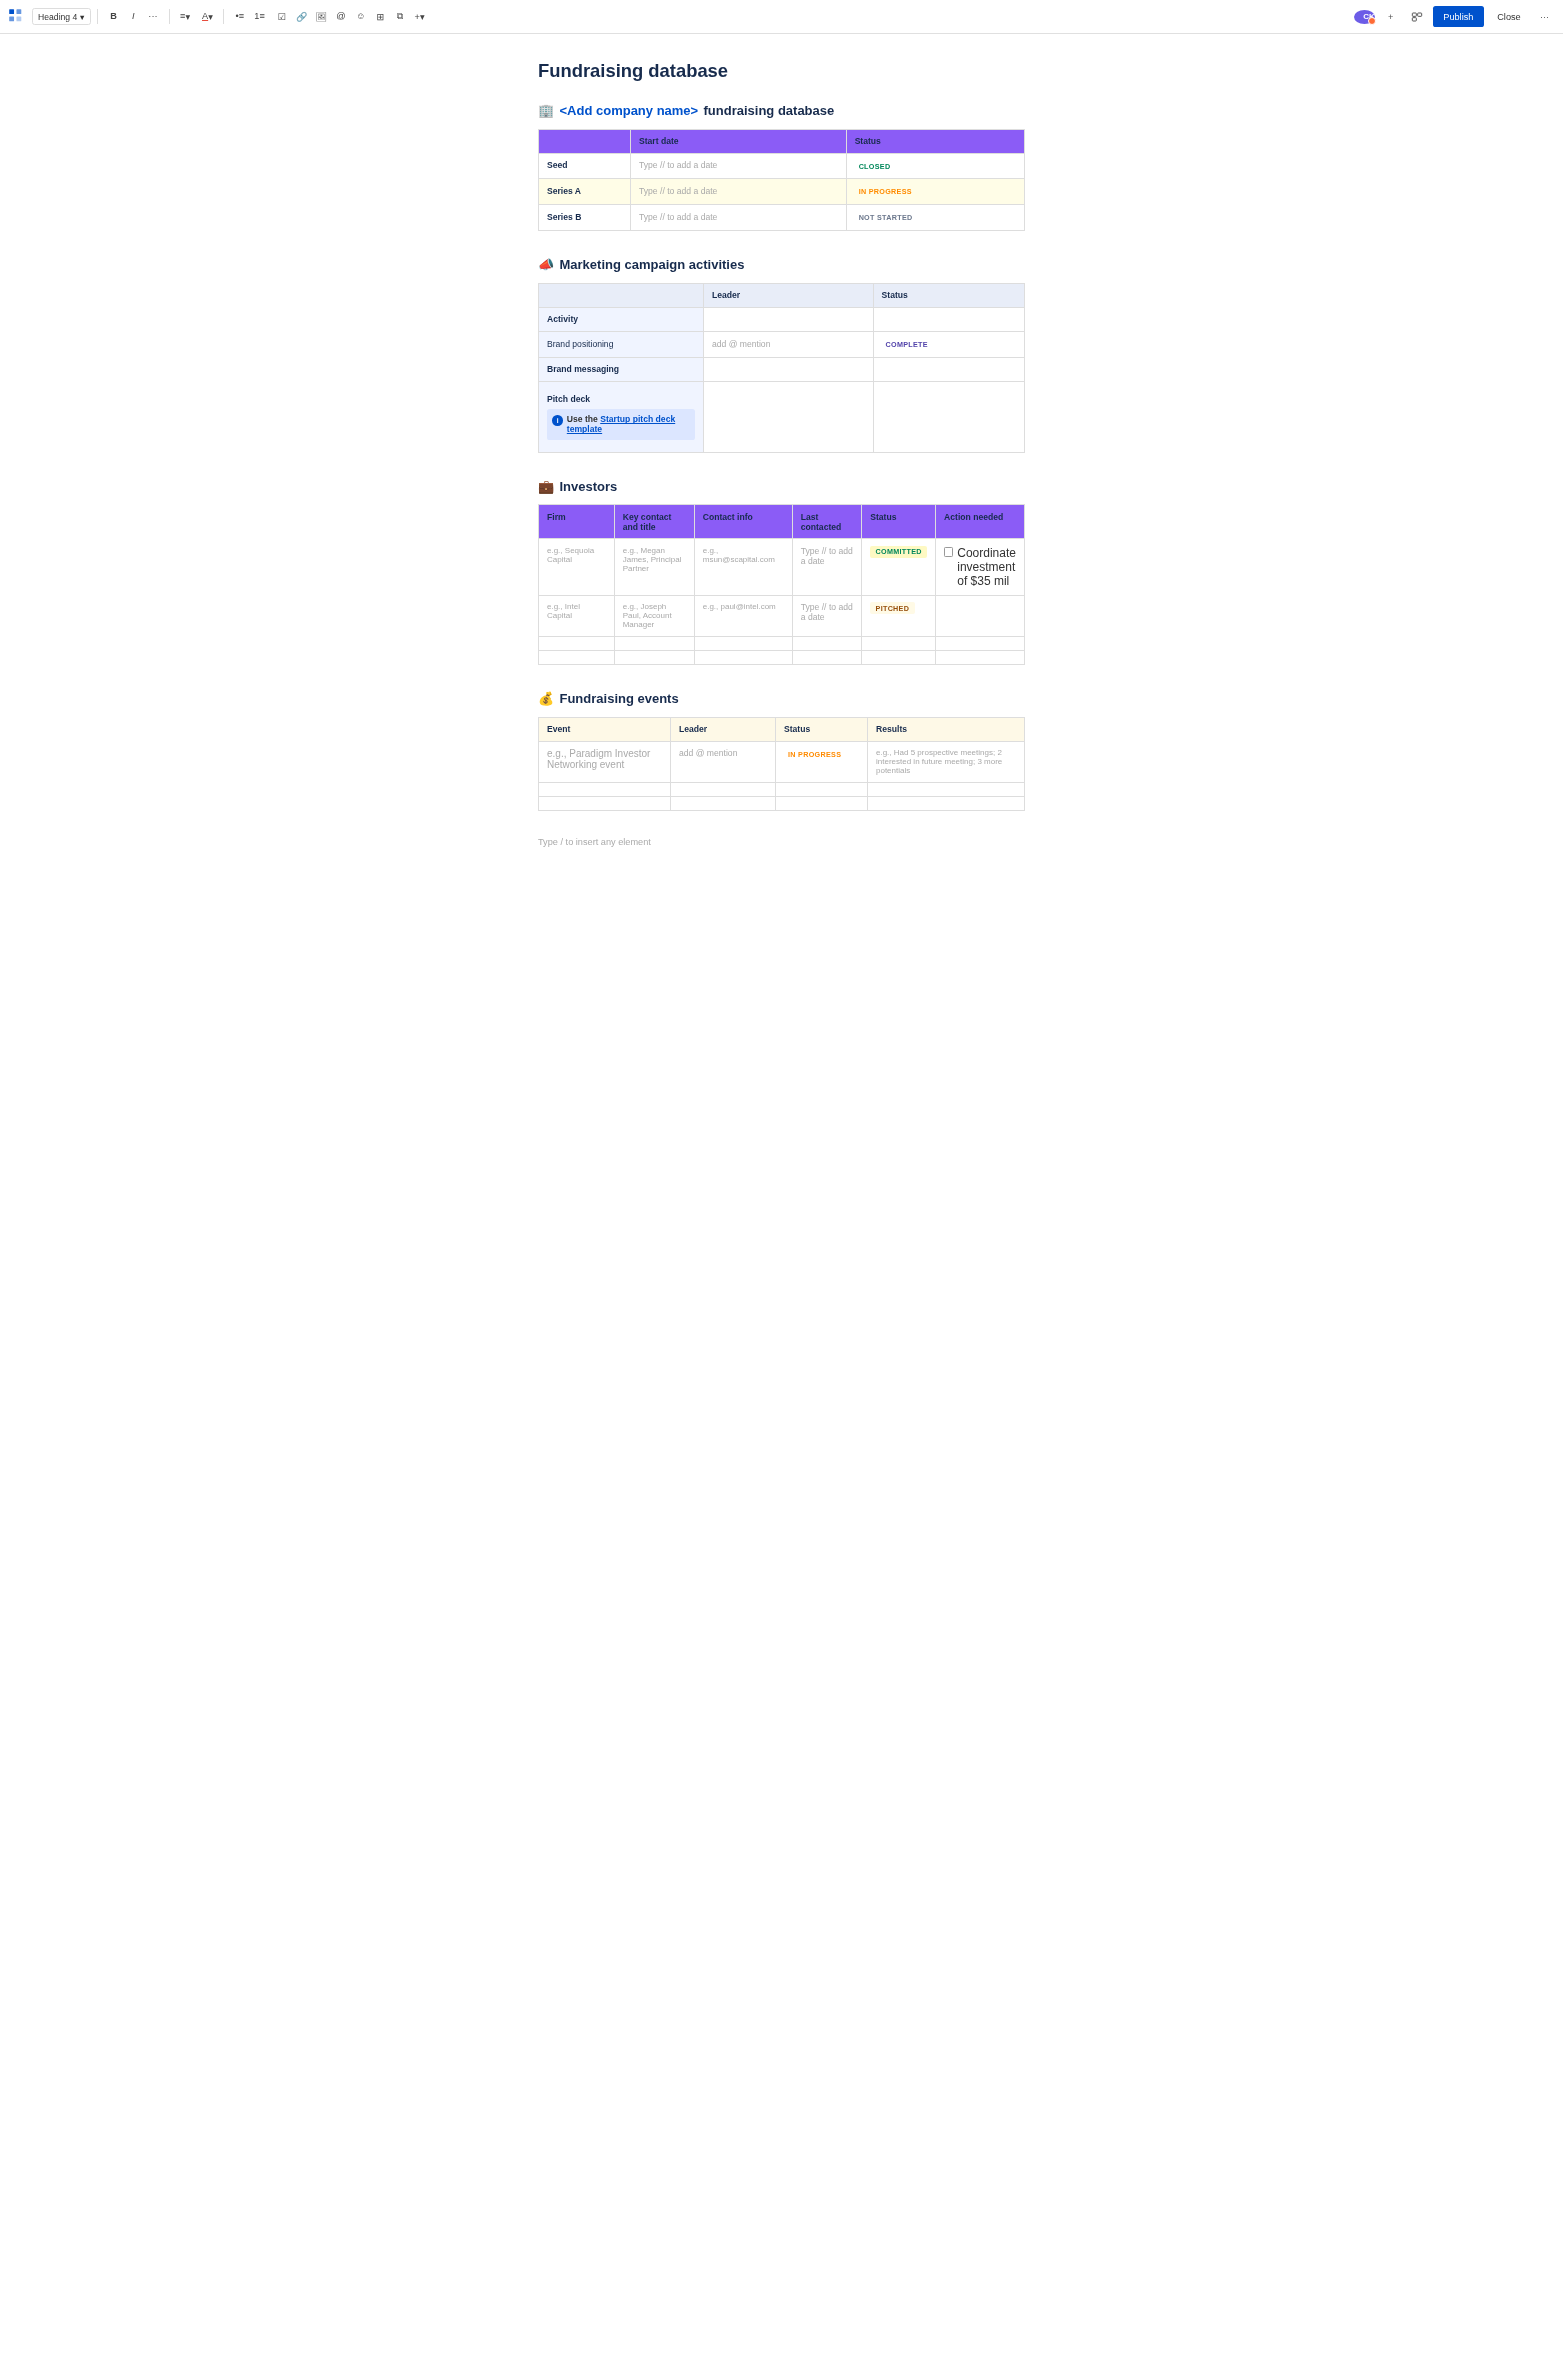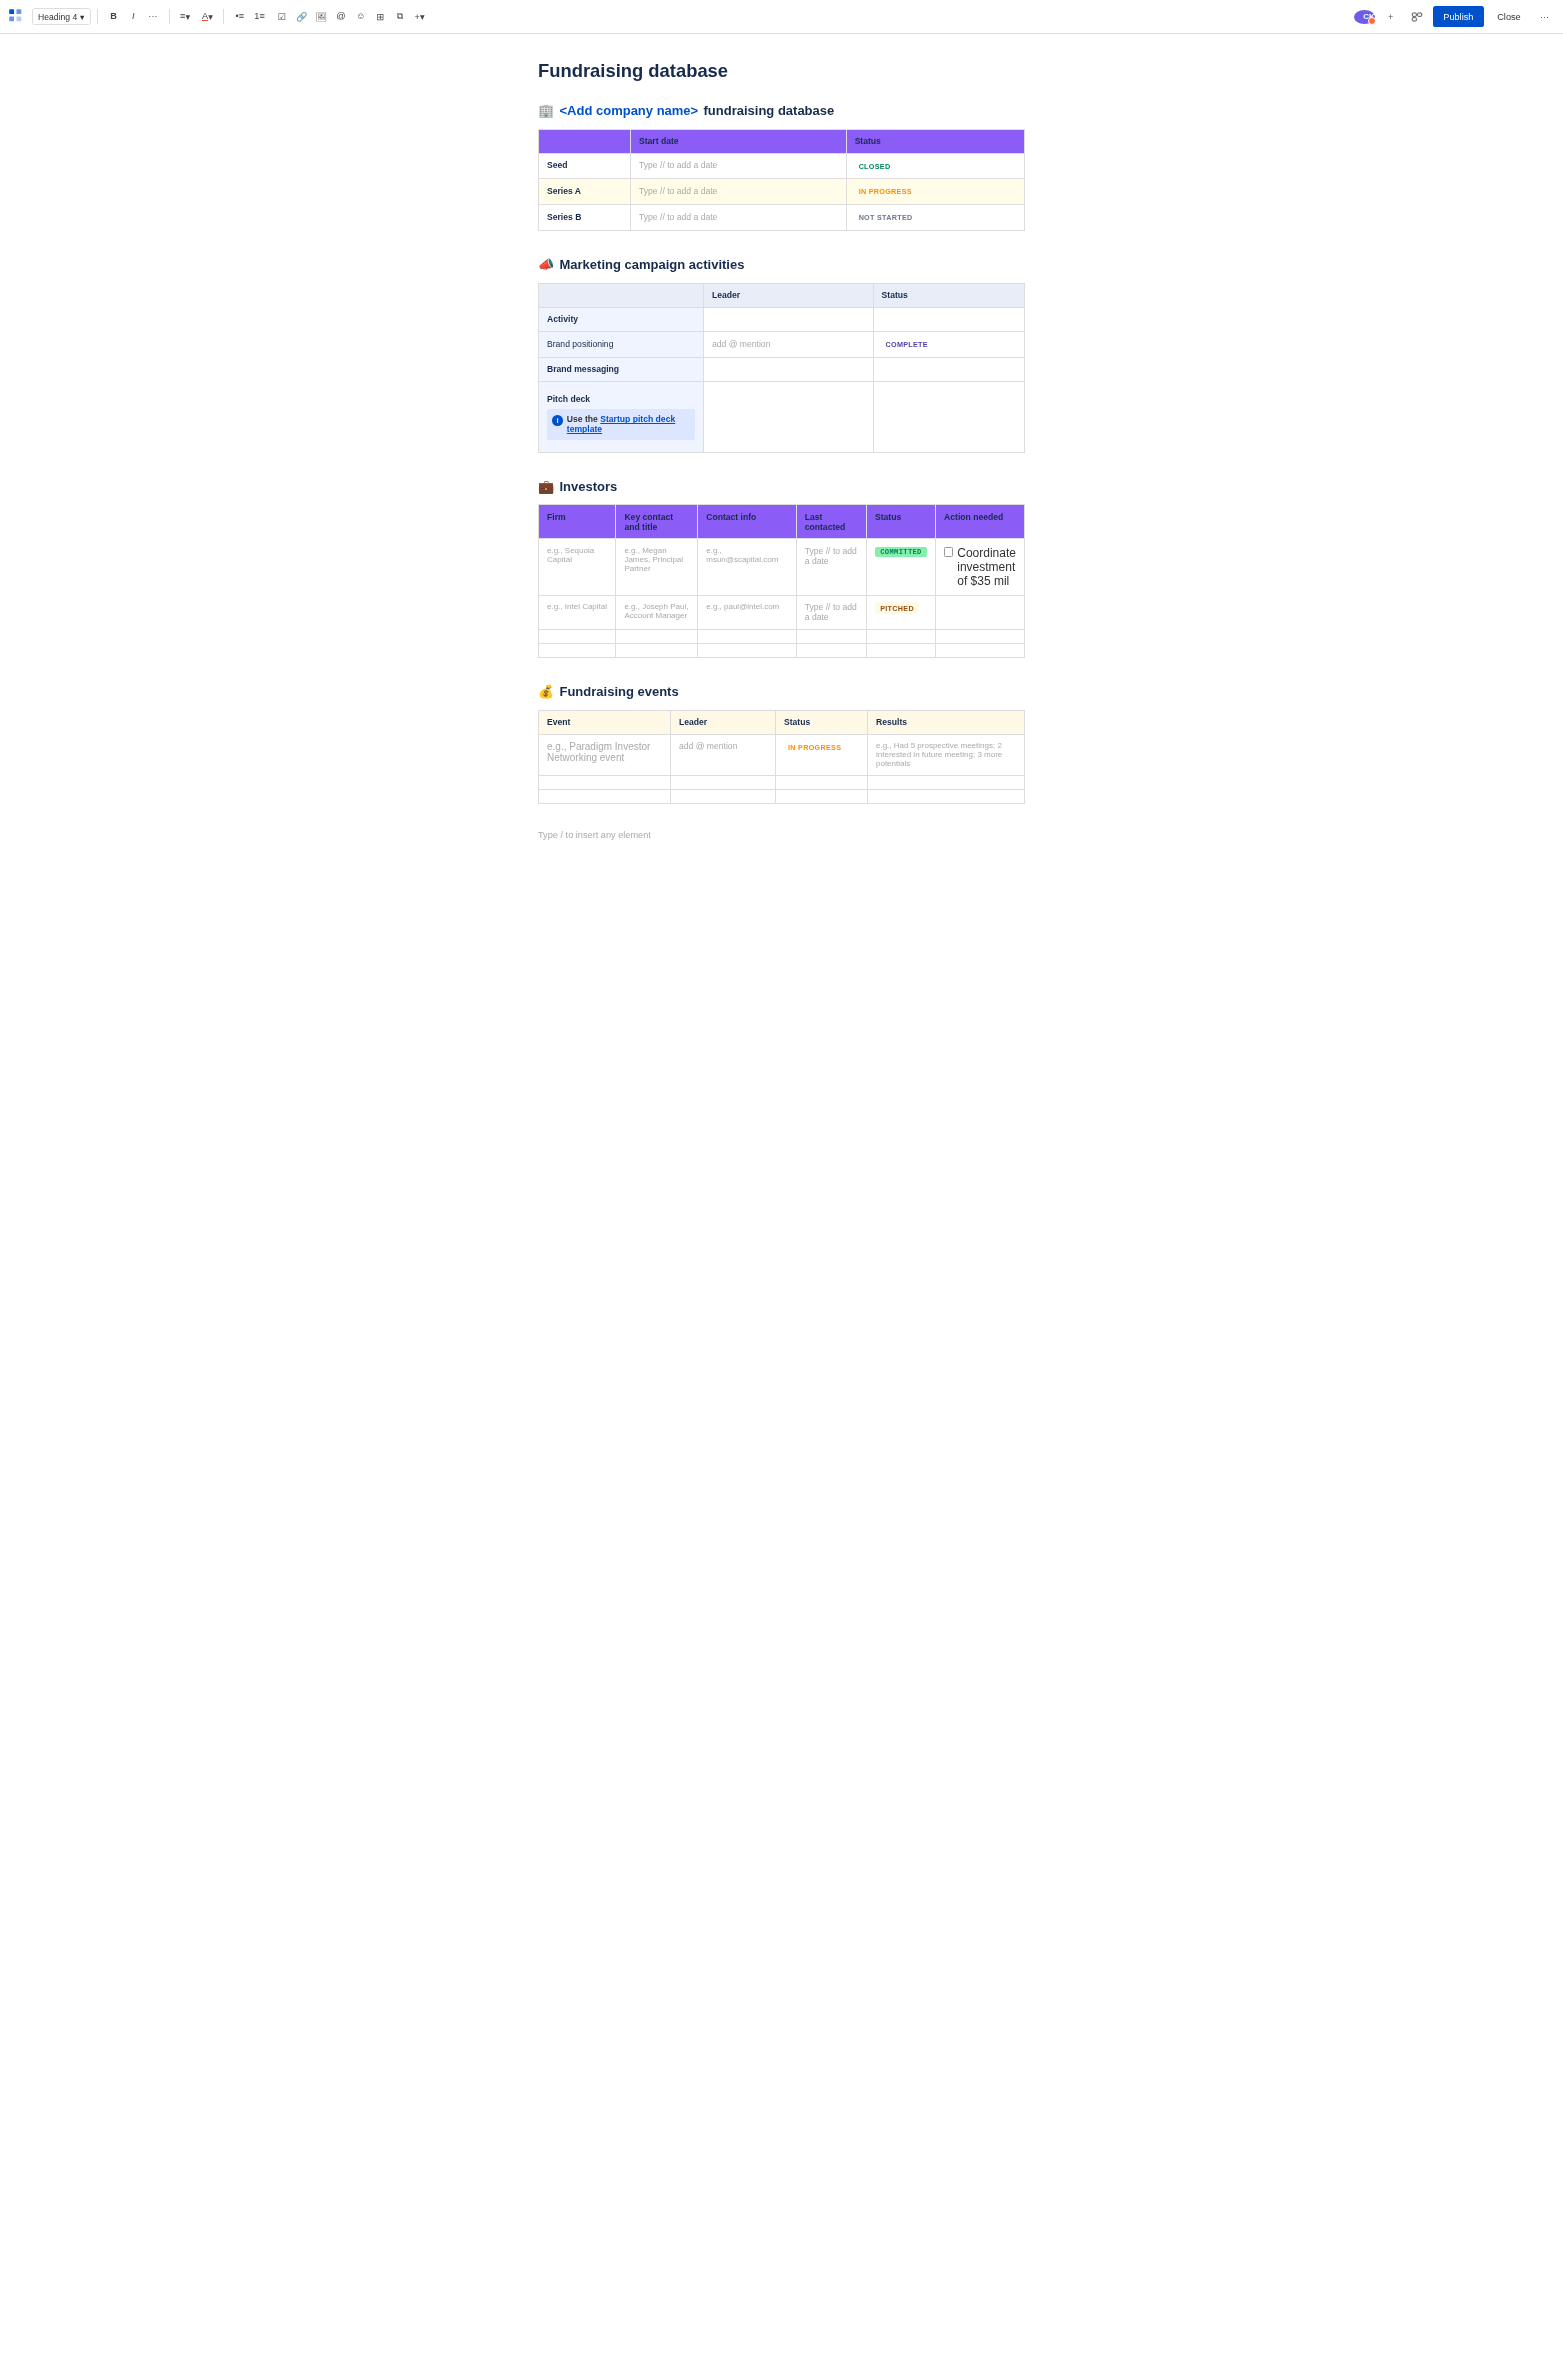--- a/index.html
+++ b/index.html
@@ -164,21 +164,21 @@
       border-radius: 2px;
       font-size: 7.2px;
       font-weight: 700;
       letter-spacing: 0.3px;
       text-transform: uppercase;
     }
     .badge-closed { color: #00875a; background: transparent; }
     .badge-in-progress { color: #ff8b00; background: transparent; }
     .badge-not-started { color: #6b778c; background: transparent; }
     .badge-complete { color: #5243aa; background: transparent; }
-    .badge-committed { color: #00875a; background: #86efac; padding: 1.3px 5.3px; font-family: Liberation Mono, monospace; }
+    .badge-committed { color: #00875a; background: #fef9c3; padding: 1.3px 5.3px; }
     .badge-pitched { color: #974f0c; background: #fffae6; padding: 1.3px 5.3px; }
 
     
     .fund-table th:first-child { width: 92px; }
     .fund-table td:first-child { font-weight: 700; color: #172b4d; }
 
     
     .mkt-table { background: #f0f4ff; }
     .mkt-table th { background: #e8edf8; }
     .mkt-table td { background: #fff; }

